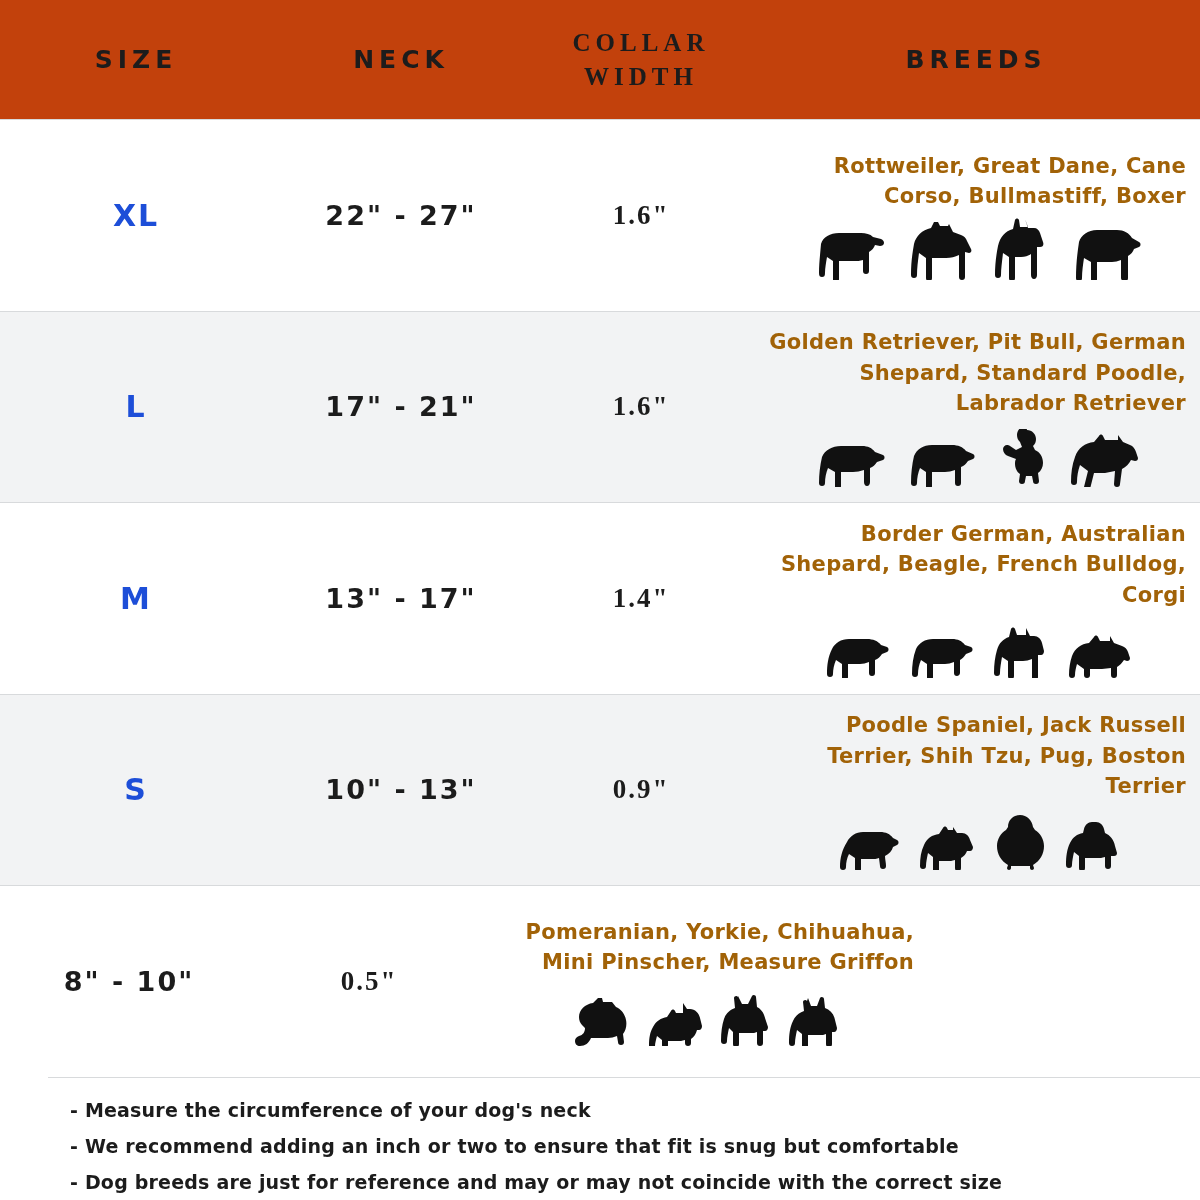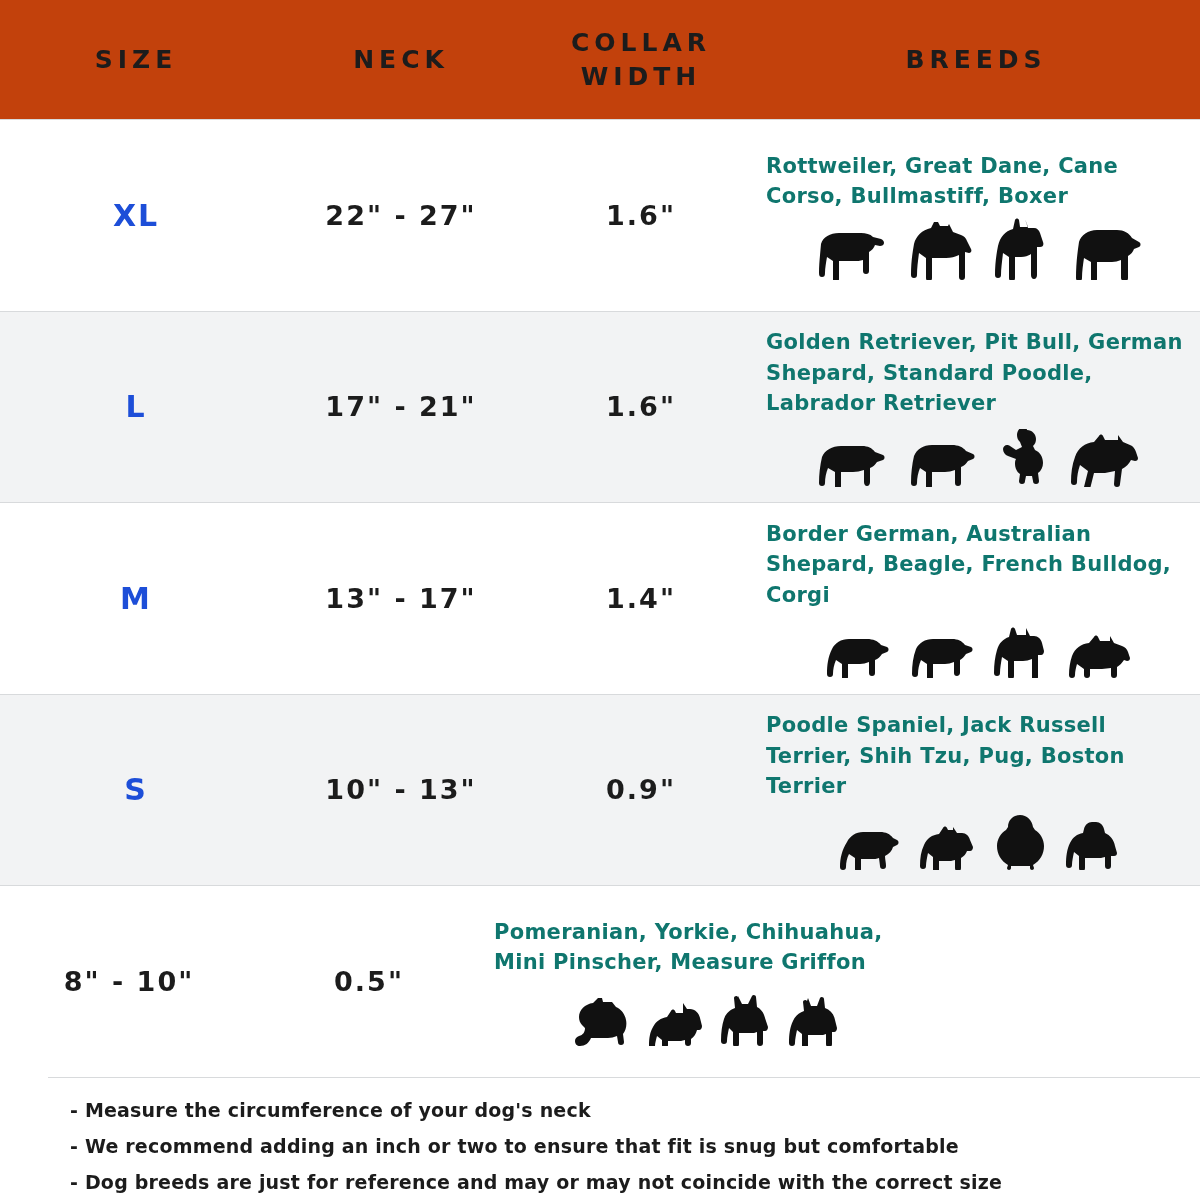--- a/index.html
+++ b/index.html
@@ -37,21 +37,21 @@
     letter-spacing: 5px;
     text-align: center;
     color: #1c1c1c;
     line-height: 1.35;
     text-transform: uppercase;
   }
 
   
   .col-size    { width: 272px; }
   .col-neck    { width: 258px; }
-  .col-width   { width: 222px; }
+  .col-width   { width: 222px; font-family: Liberation Serif, serif; }
   .col-breeds  { width: 448px; }
 
   
   .row {
     display: flex;
     align-items: center;
     box-sizing: border-box;
     border-top: 1px solid #d8dadc;
   }
   .row.shade { background: #f2f3f4; }
@@ -90,22 +90,22 @@
     flex-direction: column;
     align-items: center;
     justify-content: center;
     padding: 0 12px;
     box-sizing: border-box;
   }
   .breeds-text {
     font-size: 21px;
     font-weight: 700;
     line-height: 1.45;
-    text-align: left;
-    color: #0f766e;
+    text-align: right;
+    color: #a16207;
     letter-spacing: 0.3px;
     max-width: 420px;
   }
   .breed-icons {
     display: flex;
     align-items: flex-end;
     justify-content: center;
     gap: 16px;
     margin-top: 6px;
     height: 62px;

